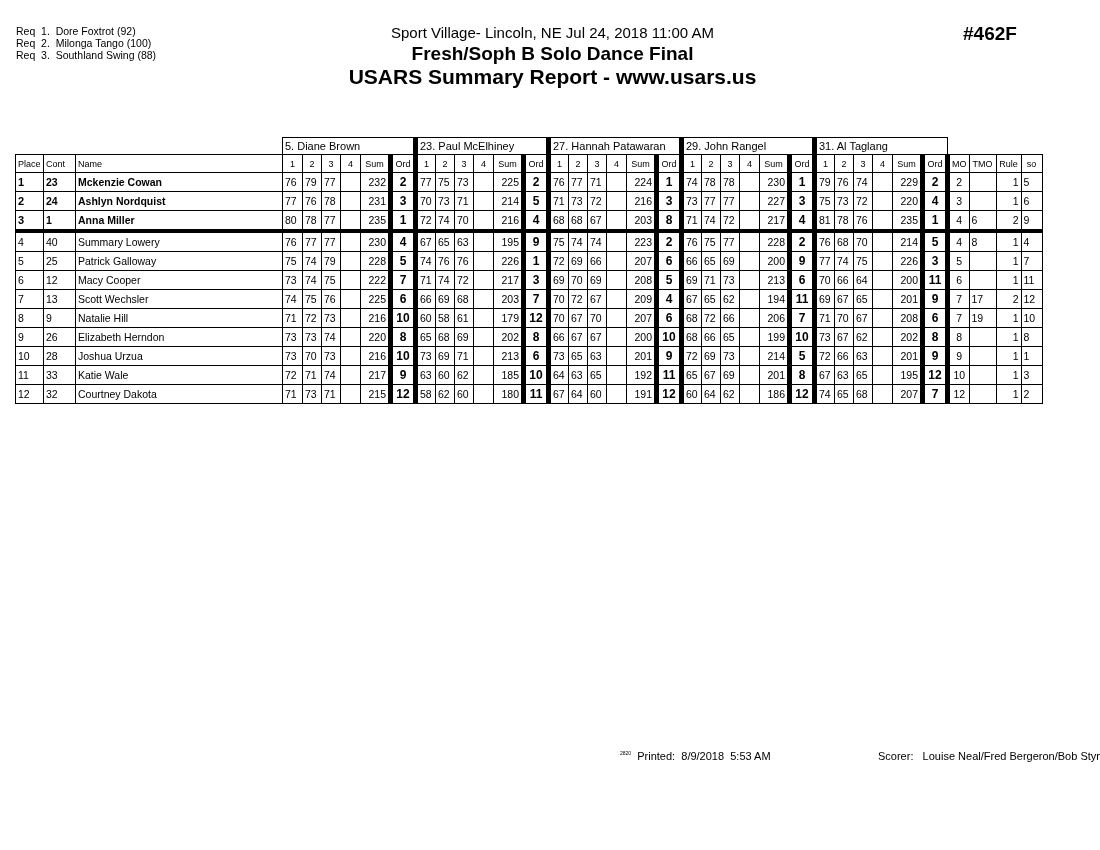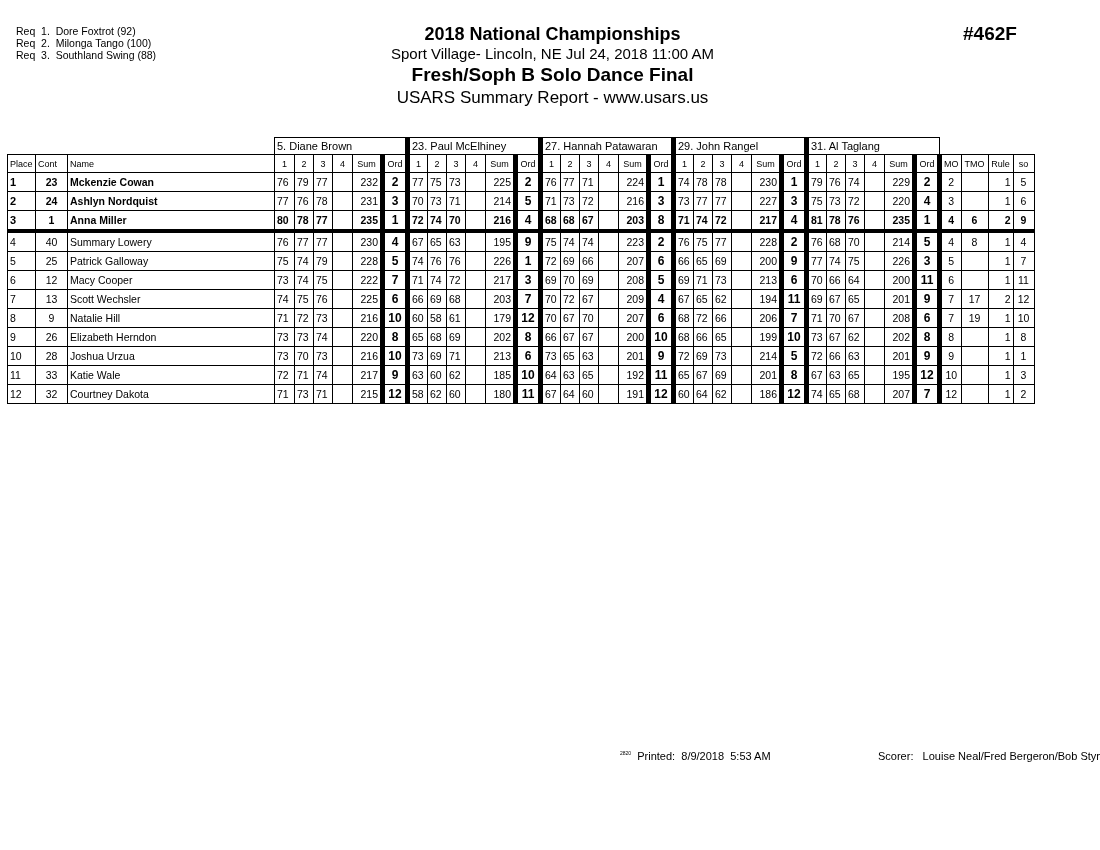--- a/index.html
+++ b/index.html
@@ -3,51 +3,50 @@
 <meta charset="utf-8">
 <style>
   html, body { margin: 0; padding: 0; background: #ffffff; }
   body { width: 1100px; height: 850px; position: relative; font-family: "Liberation Sans", sans-serif; color: #000; overflow: hidden; }
   .req { position: absolute; left: 16px; top: 25px; font-size: 10.5px; line-height: 12px; }
   .req div { white-space: pre; }
   .hdr { position: absolute; left: 300px; width: 505px; top: 24px; text-align: center; }
   .hdr .t1 { font-size: 18px; font-weight: bold; line-height: 21px; }
   .hdr .t2 { font-size: 15px; line-height: 18px; text-align: center; }
   .hdr .t3 { font-size: 19px; font-weight: bold; line-height: 24px; }
-  .hdr .t4 { font-size: 17px; line-height: 22px; }
+  .hdr .t4 { font-size: 21px; line-height: 22px; font-weight: bold; }
   .evnum { position: absolute; left: 963px; top: 23px; font-size: 19px; font-weight: bold; text-align: right; }
 
-  table.res { position: absolute; left: 7px; top: 137px; border-collapse: collapse; table-layout: fixed; font-size: 10.5px; }
+  table.res { position: absolute; left: 15px; top: 137px; border-collapse: collapse; table-layout: fixed; font-size: 10.5px; }
   table.res td { border: 1px solid #000; padding: 0 2px; height: 18px; white-space: nowrap; overflow: hidden; }
   table.res tr.jrow td { height: 16px; font-size: 11px; }
   table.res tr.jrow td.blank { border: none; }
   table.res tr.chead td { height: 17px; font-size: 9px; }
   table.res tr.chead td.sc { text-align: center; }
   td.num { text-align: right; }
-  td.ctr { text-align: center; }
+  td.ctr { }
   td.ord { font-weight: bold; font-size: 12px; text-align: center; border-left: 5px solid #000 !important; padding: 0 1px; }
   td.jstart { border-left: 5px solid #000 !important; margin-left: 45px; }
   td.mo { border-left: 5px solid #000 !important; text-align: center; }
   tr.top td.b { font-weight: bold; }
-  tr.cut td { border-bottom: 4px solid #000; font-weight: bold; }
+  tr.cut td { border-bottom: 4px solid #000; }
   tr.top td.place { font-size: 11px; }
   .foot { position: absolute; top: 750px; font-size: 11px; white-space: pre; }
   .foot .code { font-size: 5px; vertical-align: super; }
 </style>
 </head>
 <body>
 
 <div class="req">
   <div>Req  1.  Dore Foxtrot (92)</div>
   <div>Req  2.  Milonga Tango (100)</div>
   <div>Req  3.  Southland Swing (88)</div>
 </div>
 
 <div class="hdr">
-  <div class="t1">2018 National Championships</div>
   <div class="t2">Sport Village- Lincoln, NE  Jul 24, 2018  11:00 AM</div>
   <div class="t3">Fresh/Soph B Solo Dance Final</div>
   <div class="t4">USARS Summary Report - www.usars.us</div>
 </div>
 <div class="evnum">#462F</div>
 
 <table class="res" id="results">
   <colgroup id="cg">
       <col style="width: 28px;">
       <col style="width: 32px;">

